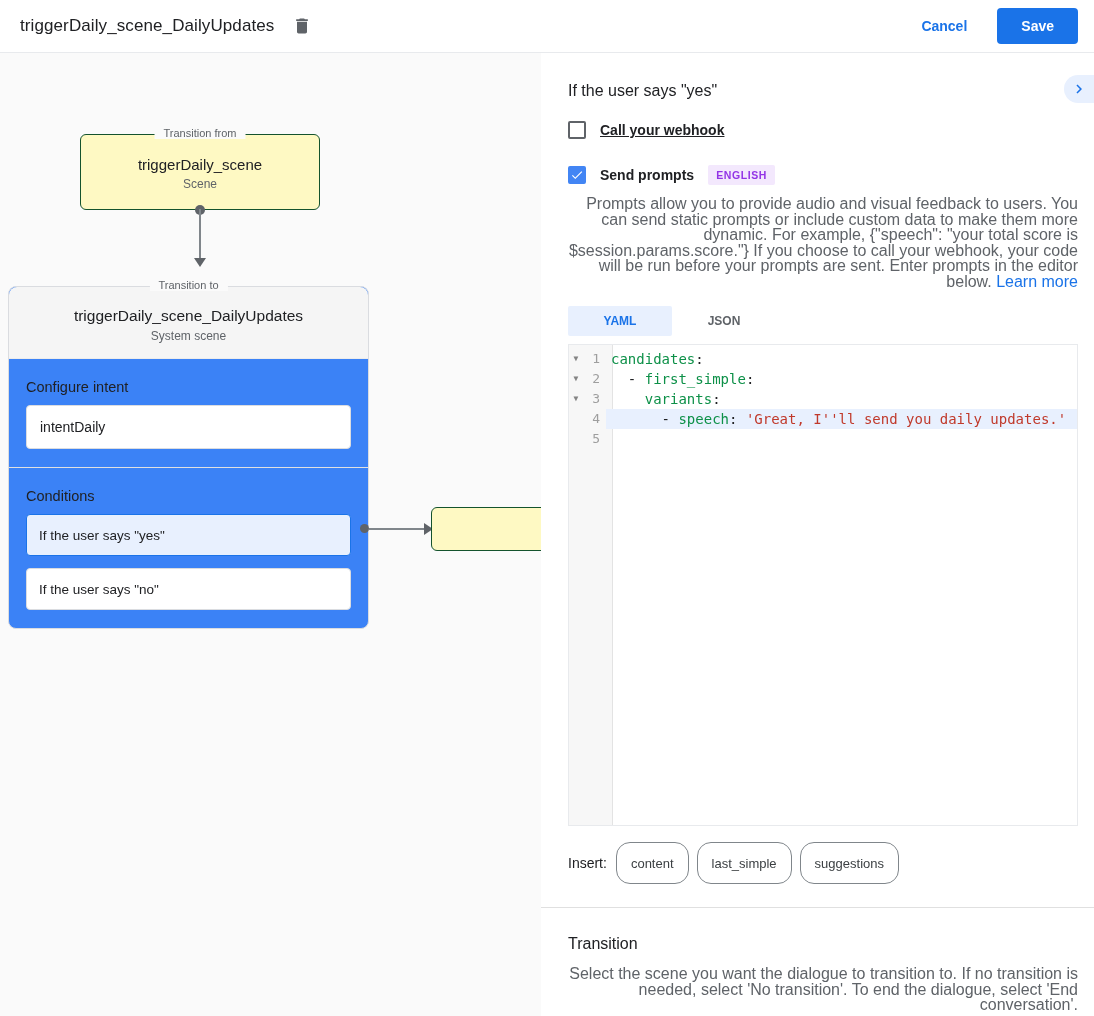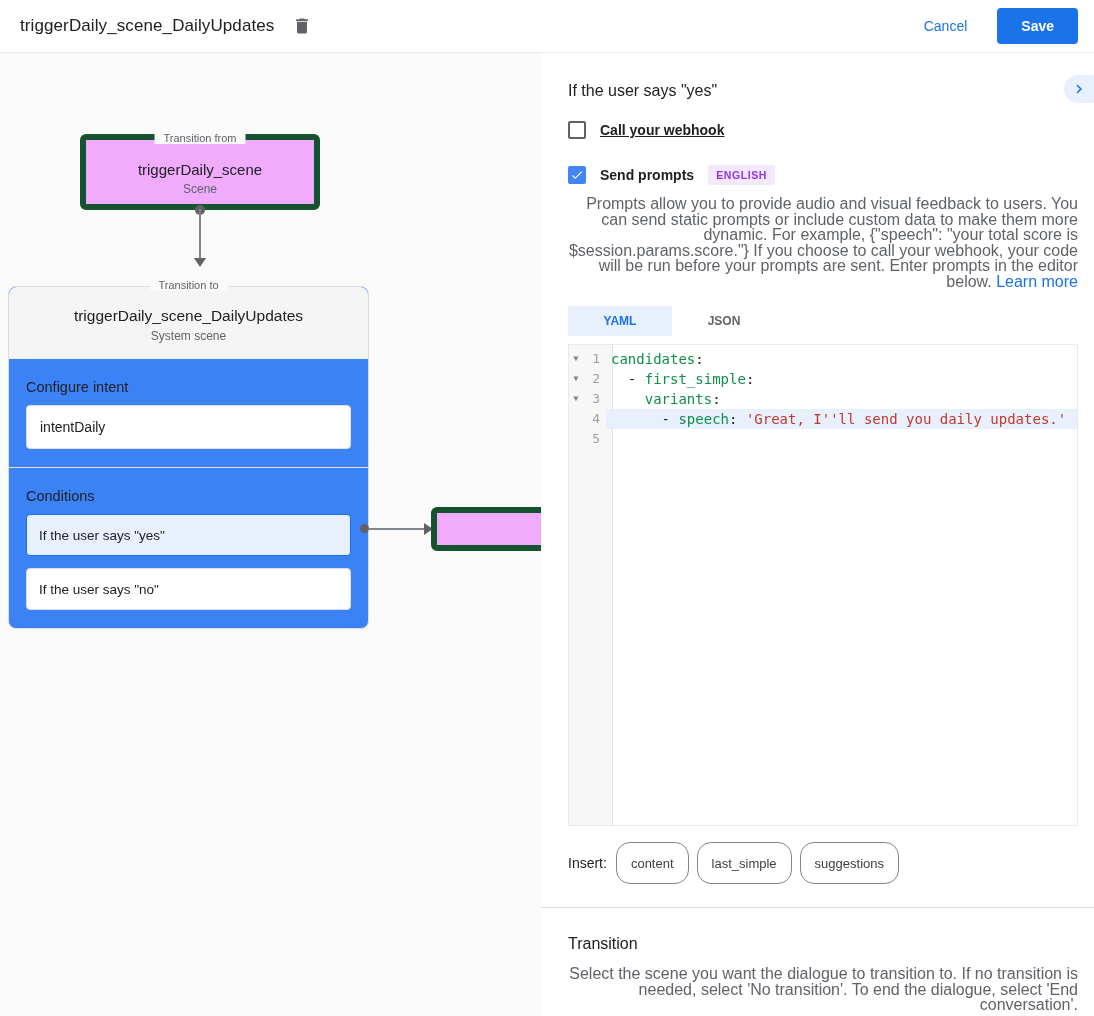--- a/index.html
+++ b/index.html
@@ -6,30 +6,30 @@
     font-family:"Liberation Sans",sans-serif;background:#fff;color:#202124;}
   *{box-sizing:border-box;}
 
   
   .topbar{height:53px;display:flex;align-items:center;padding:0 16px 0 20px;
     border-bottom:1px solid #e8eaed;background:#fff;}
   .topbar-title{font-size:17px;font-weight:500;letter-spacing:.1px;}
   .icon-btn{border:none;background:transparent;padding:4px;margin-left:14px;cursor:pointer;
     display:flex;align-items:center;}
   .spacer{flex:1;}
-  .btn-text{border:none;background:transparent;color:#1a73e8;font-size:14px;font-weight:400;
+  .btn-text{border:none;background:transparent;color:#1a73e8;font-size:14px;font-weight:700;
     font-family:inherit;padding:8px 12px;margin-right:18px;cursor:pointer;}
   .btn-primary{border:none;background:#1a73e8;color:#fff;font-size:14px;font-weight:600;
     font-family:inherit;padding:0 24px;height:36px;border-radius:4px;cursor:pointer;}
 
   
   .canvas{position:absolute;top:53px;left:0;width:541px;height:963px;background:#fafafa;overflow:hidden;}
   .legend{position:absolute;top:-8px;left:50%;transform:translateX(-50%);
     background:#fafafa;padding:0 9px;font-size:11px;color:#5f6368;white-space:nowrap;}
-  .node{position:absolute;background:#f0abfc;border:6px solid #14532d;border-radius:6px;}
+  .node{position:absolute;background:#fef9c3;border:1px solid #14532d;border-radius:6px;}
   .from-box{left:80px;top:81px;width:240px;height:76px;text-align:center;}
   .from-box .node-title{margin-top:21px;font-size:15px;}
   .node-sub{margin-top:4px;font-size:12px;color:#5f6368;}
   .v-line{position:absolute;left:199px;top:156px;width:2px;height:50px;background:#80868b;}
   .dot{position:absolute;border-radius:50%;background:#5f6368;}
   .dot-top{left:195px;top:152px;width:10px;height:10px;}
   .arrow-down{position:absolute;left:194px;top:205px;width:0;height:0;
     border-left:6px solid transparent;border-right:6px solid transparent;border-top:9px solid #5f6368;}
 
   .scene-card{position:absolute;left:8px;top:233px;width:361px;background:#3b82f6;

